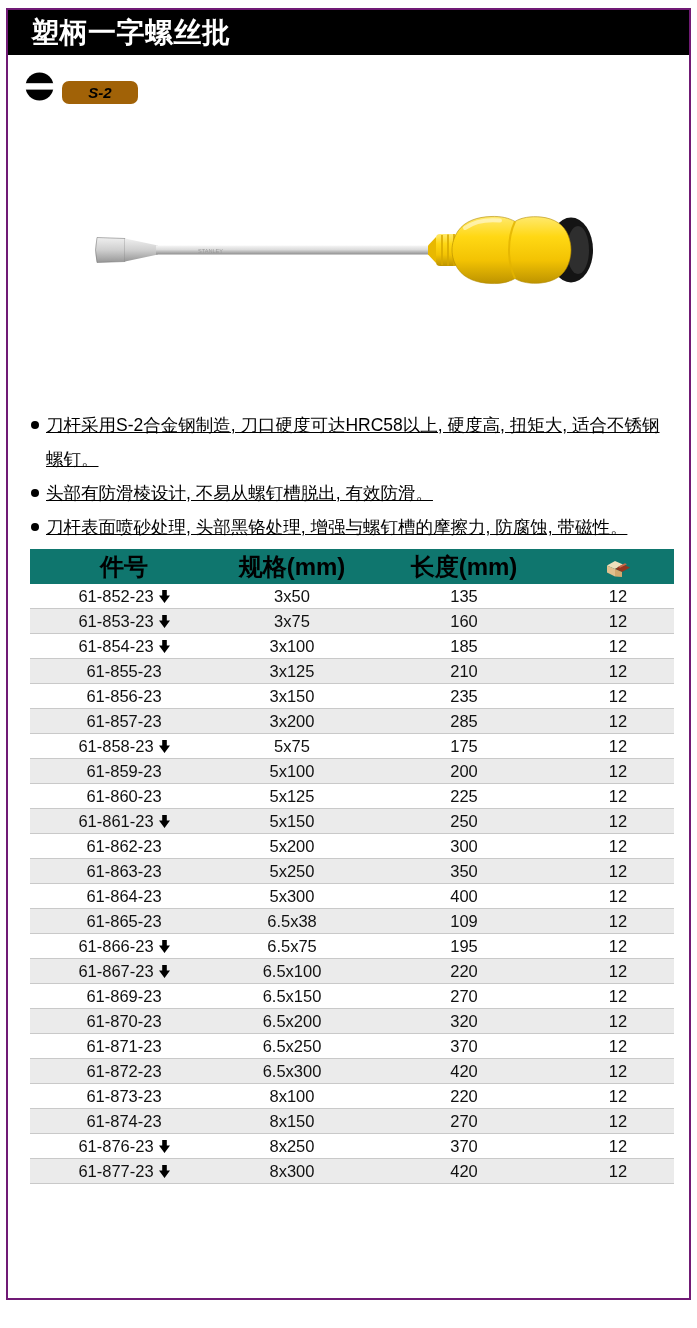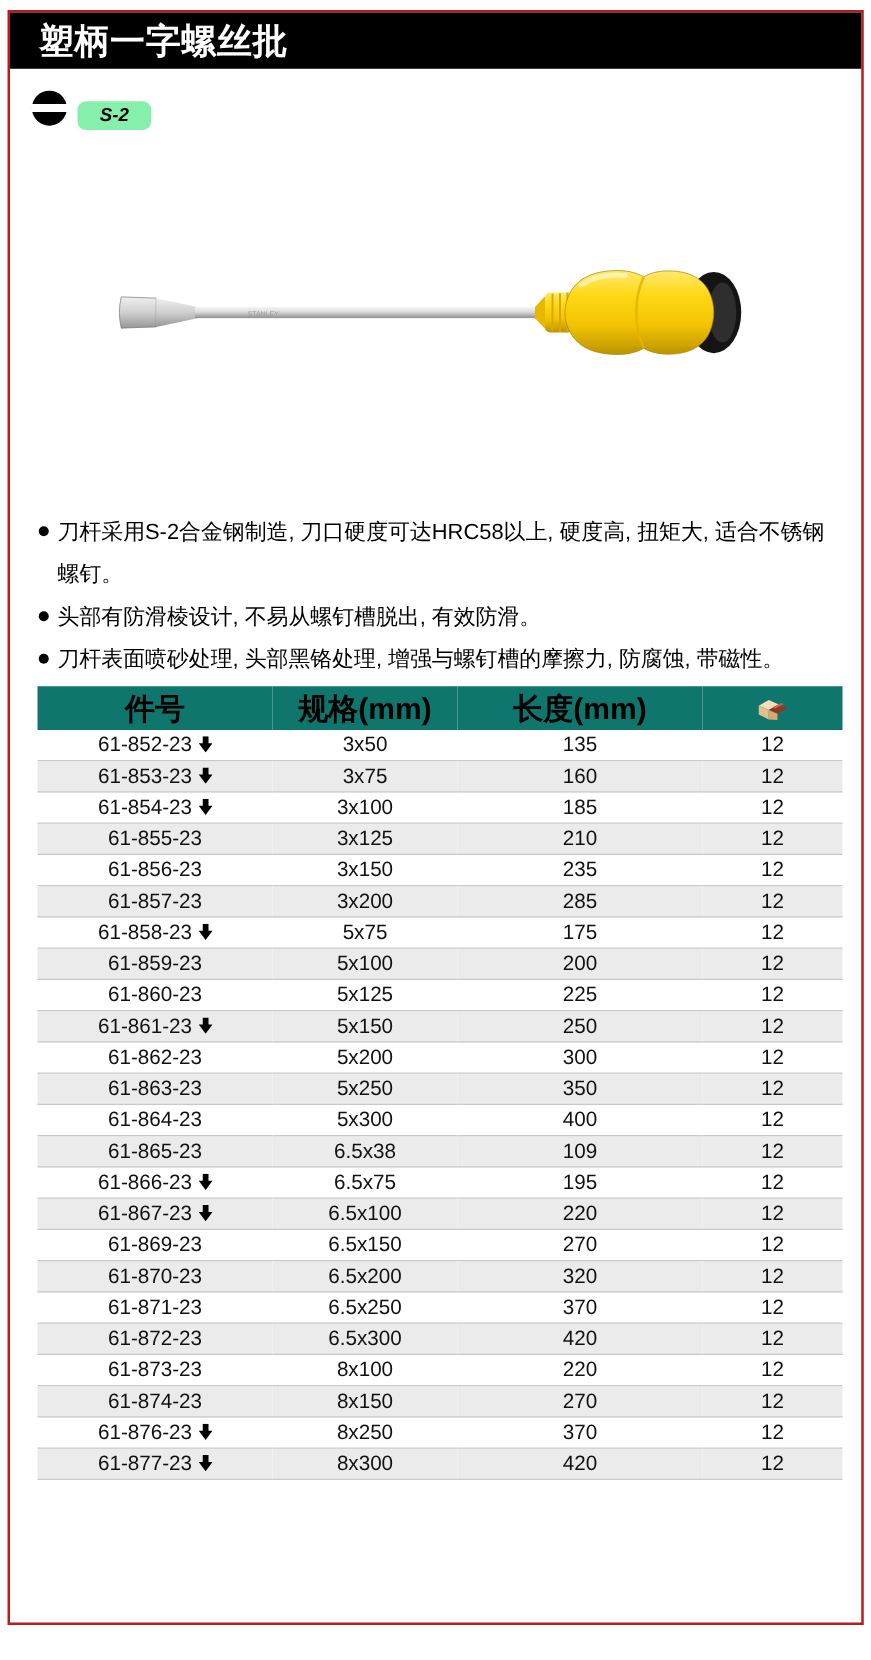--- a/index.html
+++ b/index.html
@@ -1,34 +1,34 @@
 <!DOCTYPE html>
 <html><head>
 <meta charset="utf-8">
 <style>
   html,body { margin:0; padding:0; background:#fff; }
   .page { position:relative; width:697px; height:1328px; background:#fff;
           font-family:"Liberation Sans", sans-serif; color:#000; overflow:hidden; }
   .content-box { position:absolute; left:6px; top:8px; width:685px; height:1292px;
-                 border:2px solid #b91c1c; box-sizing:border-box; background:#fff; }
+                 border:2px solid #701a75; box-sizing:border-box; background:#fff; }
 
   .title-bar { background:#000; height:45px; display:flex; align-items:center; padding-left:23px; }
   .title-bar h1 { margin:0; color:#fff; font-size:28px; font-weight:bold; letter-spacing:0.5px; }
 
   .badge-row { display:flex; align-items:center; gap:8px; margin:17px 0 0 17px; height:29px; }
   .tip-icon { display:block; }
-  .s2-badge { background:#86efac; width:59px; height:23px; border-radius:7px;
+  .s2-badge { background:#a16207; width:76px; height:23px; border-radius:7px;
               display:flex; align-items:center; justify-content:center;
               font-style:italic; font-weight:bold; font-size:15px; color:#000;margin-top:12px; }
 
   .tool { display:block; margin:103px 0 0 86px; }
 
   .features { margin:112px 16px 0 20px; padding:0; list-style:none;
               font-size:17.5px; line-height:34px; }
-  .features li { display:flex; }
+  .features li { display:flex;text-decoration:underline; }
   .features .dot { flex:none; width:8px; height:8px; background:#000; border-radius:50%;
                    margin:13px 7px 0 3px; }
 
   .spec-table { margin:5px 0 0 22px; width:644px; border-collapse:collapse; table-layout:fixed; }
   .spec-table th { background:#0f766e; height:35px; font-size:24px; font-weight:bold;
                    text-align:center; padding:0; }
   .spec-table td { height:24px; border-bottom:1px solid #c9c9c9; text-align:center;
                    font-size:16.5px; padding:0; color:#111; }
   .spec-table tbody tr:nth-child(even) { background:#EBEBEB; }
   .arr { margin-left:5px; vertical-align:-1px; }

